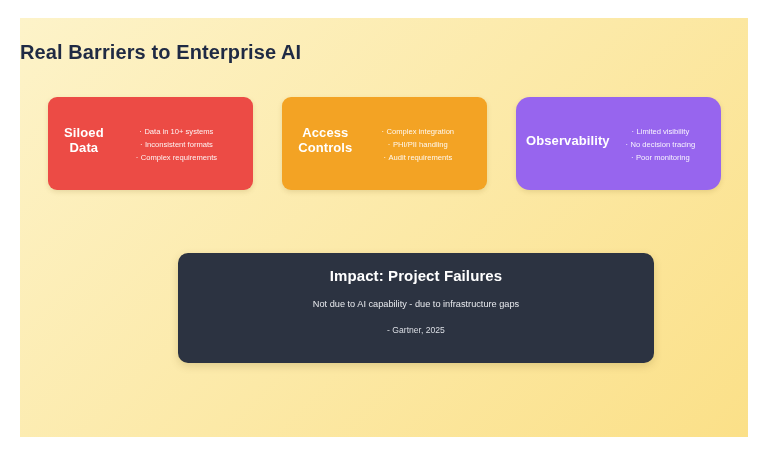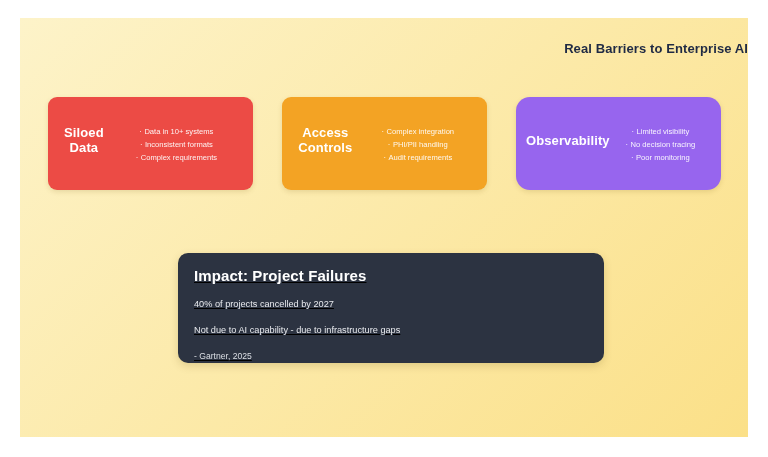--- a/index.html
+++ b/index.html
@@ -26,22 +26,22 @@
     box-sizing: border-box;
     overflow: hidden;
   }
 
   
   .slide-title {
     position: absolute;
     left: 0;
     top: 23px;
     width: 728px;
-    text-align: right;
-    font-size: 13px;
+    text-align: left;
+    font-size: 20px;
     font-weight: bold;
     color: #1F2A44;
     letter-spacing: 0.1px;
   }
 
   
   .cards-row {
     position: absolute;
     left: 28px;
     top: 79px;
@@ -86,29 +86,28 @@
     margin-right: 2.5px;
     font-size: 7.6px;
     color: rgba(255, 255, 255, 0.9);
   }
 
   
   .impact-panel {
     position: absolute;
     left: 158px;
     top: 235px;
-    width: 426px;
+    width: 476px;
     height: 110px;
     background: #2C3341;
     border-radius: 10px;
     box-sizing: border-box;
     padding: 14px 16px 0 16px;
-    text-align: left;
+    text-align: center;
     box-shadow: 0 3px 8px rgba(90, 70, 10, 0.18);
-    text-decoration: underline;
   }
   .impact-title {
     font-size: 15px;
     font-weight: bold;
     color: #ffffff;
     letter-spacing: 0.1px;
     margin-bottom: 14px;
   }
   .impact-line {
     font-size: 9.2px;
@@ -155,18 +154,17 @@
         <li><span class="bullet-dot">·</span><span>Limited visibility</span></li>
         <li><span class="bullet-dot">·</span><span>No decision tracing</span></li>
         <li><span class="bullet-dot">·</span><span>Poor monitoring</span></li>
       </ul>
     </div>
 
   </div>
 
   <div class="impact-panel" style="background: rgb(44, 51, 65);">
     <div class="impact-title">Impact: Project Failures</div>
-    <div class="impact-line">40% of projects cancelled by 2027</div>
     <div class="impact-line">Not due to AI capability - due to infrastructure gaps</div>
     <div class="impact-source">- Gartner, 2025</div>
   </div>
 
 </div>
 
 </body></html>

